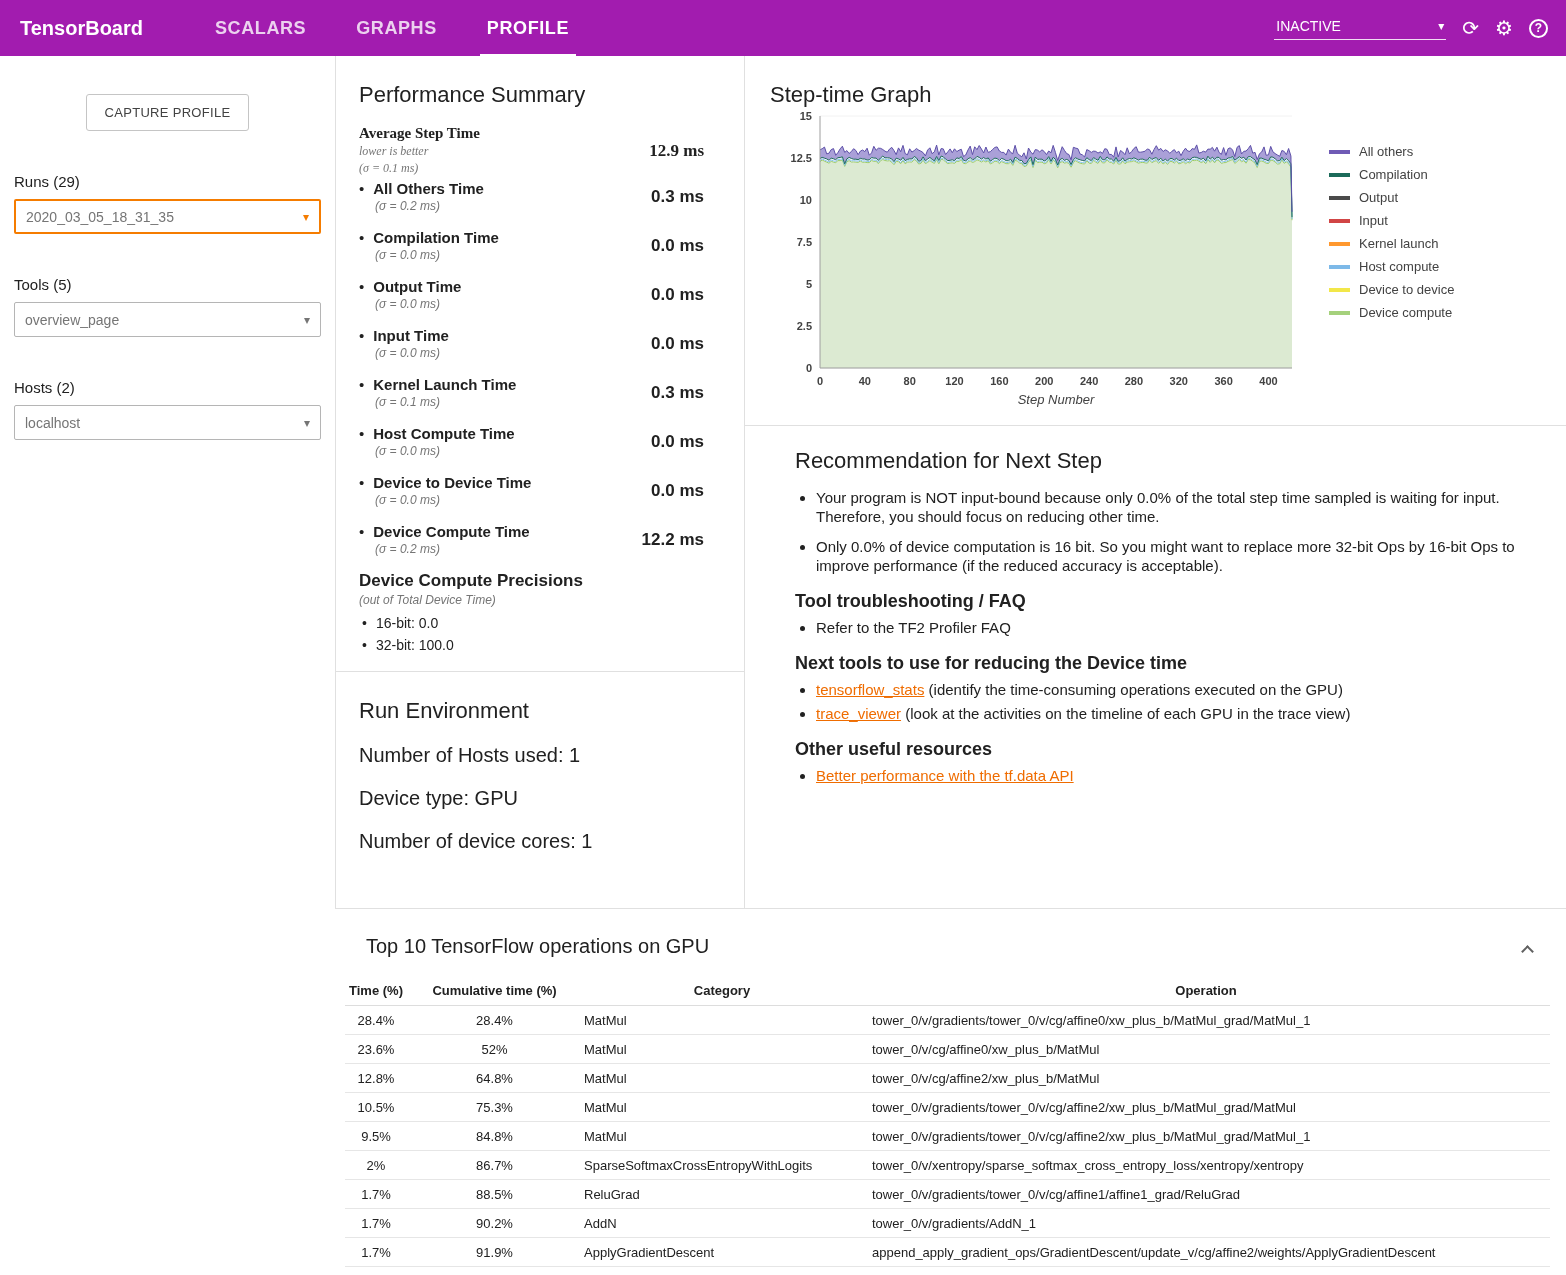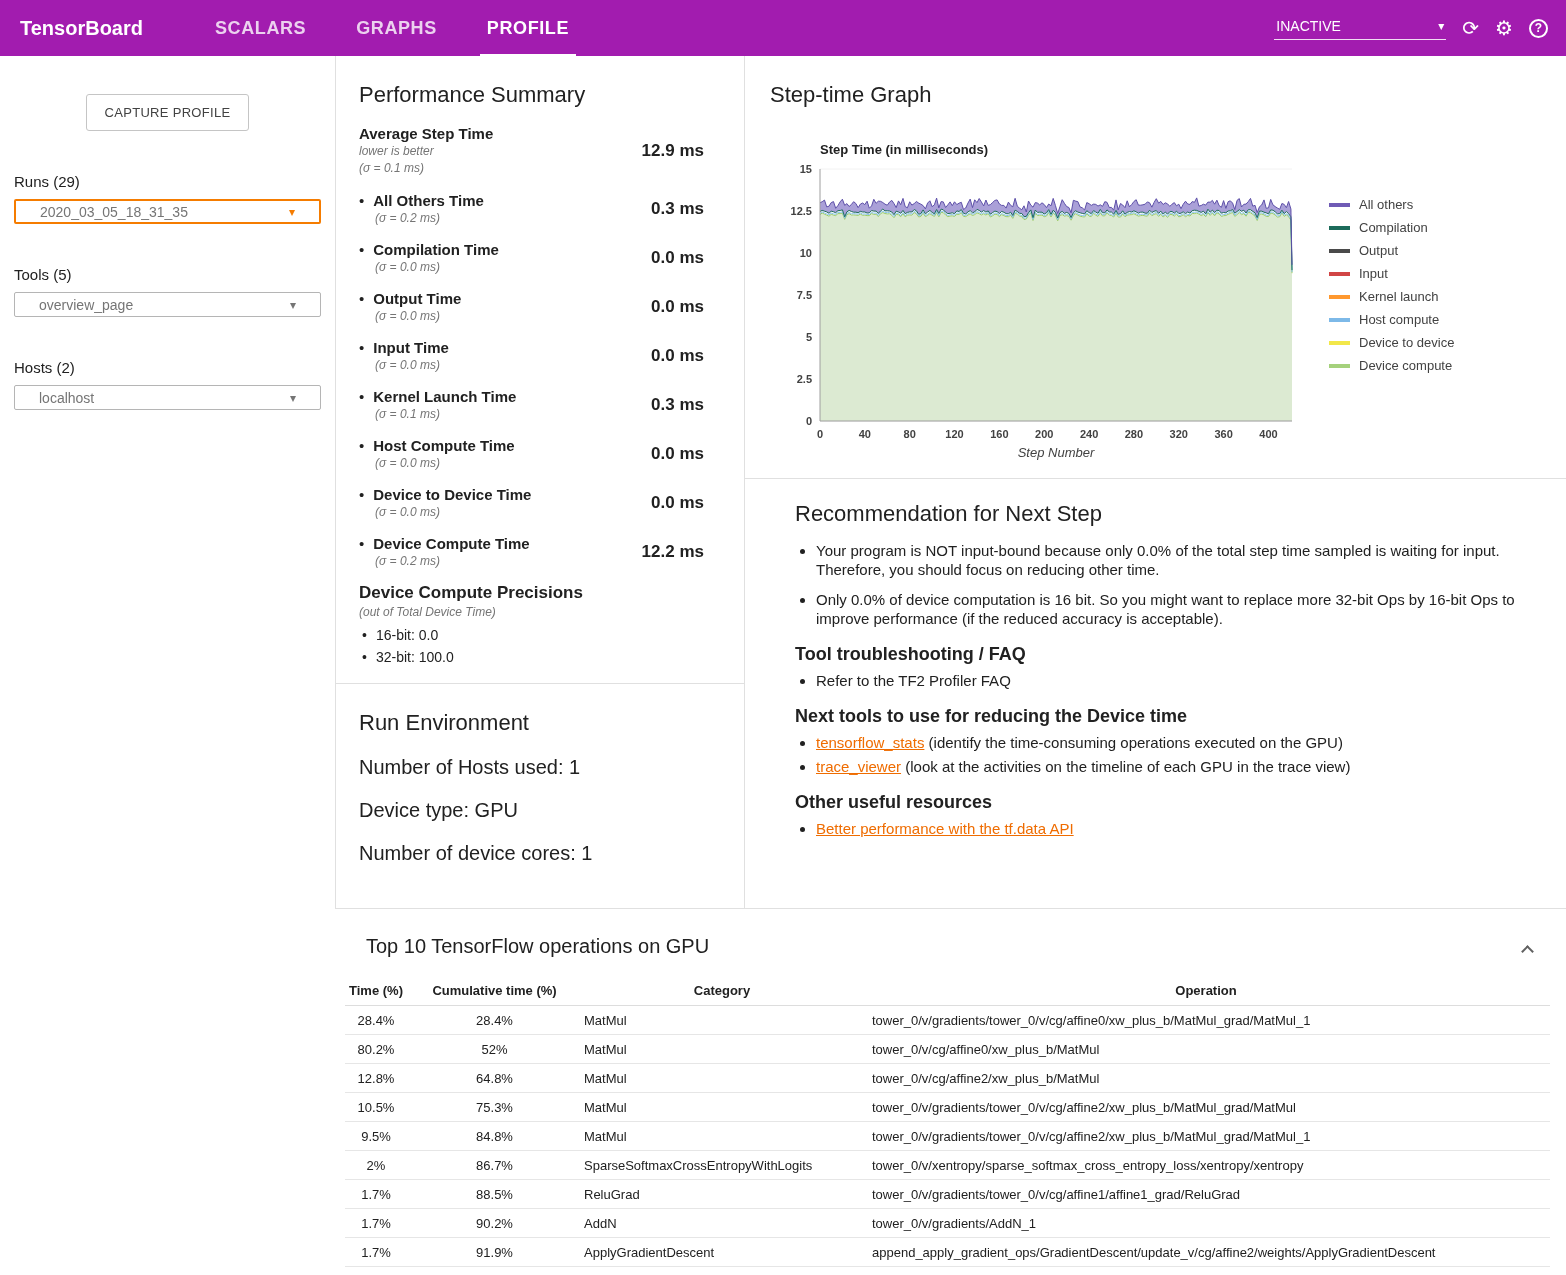--- a/index.html
+++ b/index.html
@@ -32,31 +32,31 @@
   .top-row { height:852px; display:flex; }
   .left-col { width:410px; flex:0 0 410px; border-left:1px solid #e0e0e0; border-right:1px solid #e0e0e0; overflow:hidden; }
   .right-col { flex:1; overflow:hidden; padding-left:25px; }
   .divider { border:none; border-top:1px solid #e0e0e0; margin:18px 0 0 0; }
   .right-col .divider { margin-left:-25px; }
   
   .capture-btn { display:block; margin:18px auto 0; background:#fff; border:1px solid #c5c5c5; border-radius:3px;
                  padding:10px 18px; font-size:13px; letter-spacing:.3px; color:#424242; cursor:pointer;
                  font-family:inherit; }
   .sb-label { font-size:15px; margin:42px 0 9px 14px; }
-  .sb-select { margin:4px 14px; height:25px; border:1px solid #b5b5b5; border-radius:2px; display:flex;
-               align-items:center; justify-content:space-between; padding:0 24px; font-size:14px;
+  .sb-select { margin:4px 14px; height:35px; border:1px solid #b5b5b5; border-radius:2px; display:flex;
+               align-items:center; justify-content:space-between; padding:0 10px; font-size:14px;
                color:#757575; cursor:pointer; }
   .sb-select.accent { border:2px solid #f57c00; }
   .sb-caret { font-size:12px; color:#757575; }
   .sb-select.accent .sb-caret { color:#f57c00; }
   
   .psum { padding:26px 40px 0 23px; }
   .section-title { font-size:22px; font-weight:normal; color:#212121; margin:0; }
   .avg-row, .perf-row { display:flex; justify-content:space-between; align-items:center; }
-  .avg-row { margin-top:16px; margin-bottom:14px; }
+  .avg-row { margin-top:16px; margin-bottom:2px;font-family:Liberation Serif, serif; }
   .perf-row { margin-bottom:13px; }
   .item-label { font-size:15px; font-weight:bold; line-height:19px; }
   .perf-row .item-label::before { content:"•"; margin-right:9px; font-weight:normal; }
   .item-sub { font-size:12px; font-style:italic; color:#757575; line-height:17px; }
   .perf-row .item-sub { margin-left:16px; }
   .item-value { font-size:17px; font-weight:bold; white-space:nowrap; margin-left:10px; }
   .prec-head { font-size:17px; font-weight:bold; margin-top:6px; }
   .prec-sub { font-size:12px; font-style:italic; color:#757575; margin-top:2px; }
   .prec-list { margin:8px 0 0 3px; padding:0; list-style:none; font-size:14px; }
   .prec-list li { margin-bottom:6px; }
@@ -237,21 +237,20 @@
   <div class="env-line">Device type: GPU</div>
 
   <div class="env-line">Number of device cores: 1</div>
 </div>
         </div>
       </section>
 
       <section class="right-col">
         <div class="graph-section">
           <h2 class="section-title">Step-time Graph</h2>
-          <div class="chart-title">Step Time (in milliseconds)</div>
           <div class="chart-flex">
             <svg width="545" height="282" viewBox="0 0 545 282">
                 <line x1="50" x2="522" y1="260" y2="260" stroke="#f2f2f2" stroke-width="1"></line>
                 <text x="42" y="264" text-anchor="end" class="tick">0</text>
                 <line x1="50" x2="522" y1="218" y2="218" stroke="#f2f2f2" stroke-width="1"></line>
                 <text x="42" y="222" text-anchor="end" class="tick">2.5</text>
                 <line x1="50" x2="522" y1="176" y2="176" stroke="#f2f2f2" stroke-width="1"></line>
                 <text x="42" y="180" text-anchor="end" class="tick">5</text>
                 <line x1="50" x2="522" y1="134" y2="134" stroke="#f2f2f2" stroke-width="1"></line>
                 <text x="42" y="138" text-anchor="end" class="tick">7.5</text>
@@ -367,21 +366,21 @@
         </div>
         <div id="ops-rows">
   <div class="ops-row">
     <div class="c-time">28.4%</div>
     <div class="c-cum">28.4%</div>
     <div class="c-cat">MatMul</div>
     <div class="c-op">tower_0/v/gradients/tower_0/v/cg/affine0/xw_plus_b/MatMul_grad/MatMul_1</div>
   </div>
 
   <div class="ops-row">
-    <div class="c-time">80.2%</div>
+    <div class="c-time">23.6%</div>
     <div class="c-cum">52%</div>
     <div class="c-cat">MatMul</div>
     <div class="c-op">tower_0/v/cg/affine0/xw_plus_b/MatMul</div>
   </div>
 
   <div class="ops-row">
     <div class="c-time">12.8%</div>
     <div class="c-cum">64.8%</div>
     <div class="c-cat">MatMul</div>
     <div class="c-op">tower_0/v/cg/affine2/xw_plus_b/MatMul</div>

